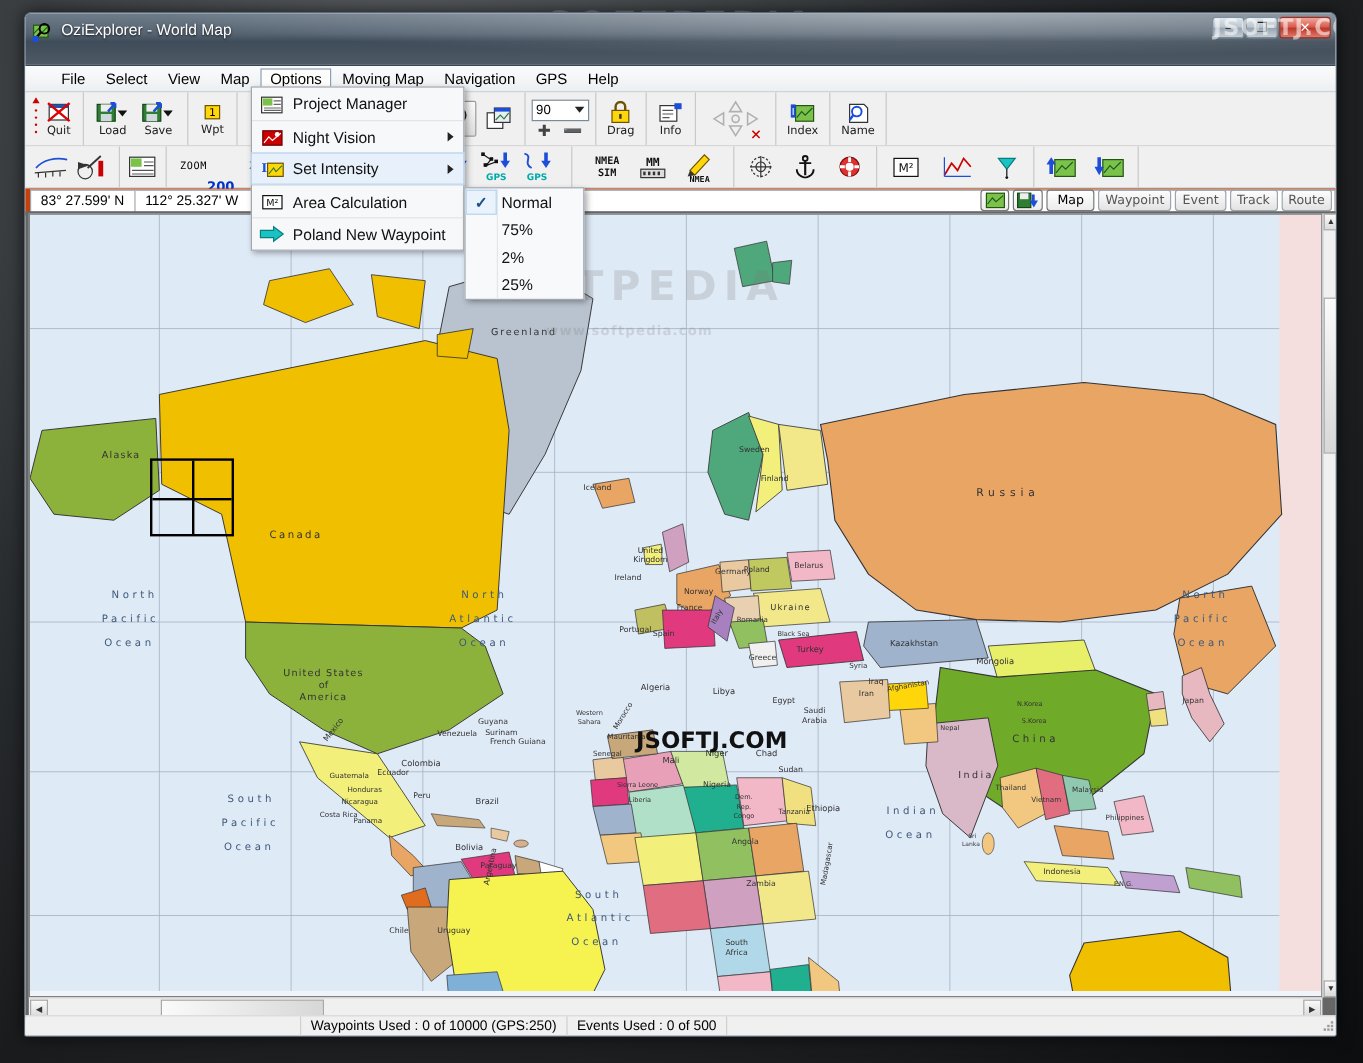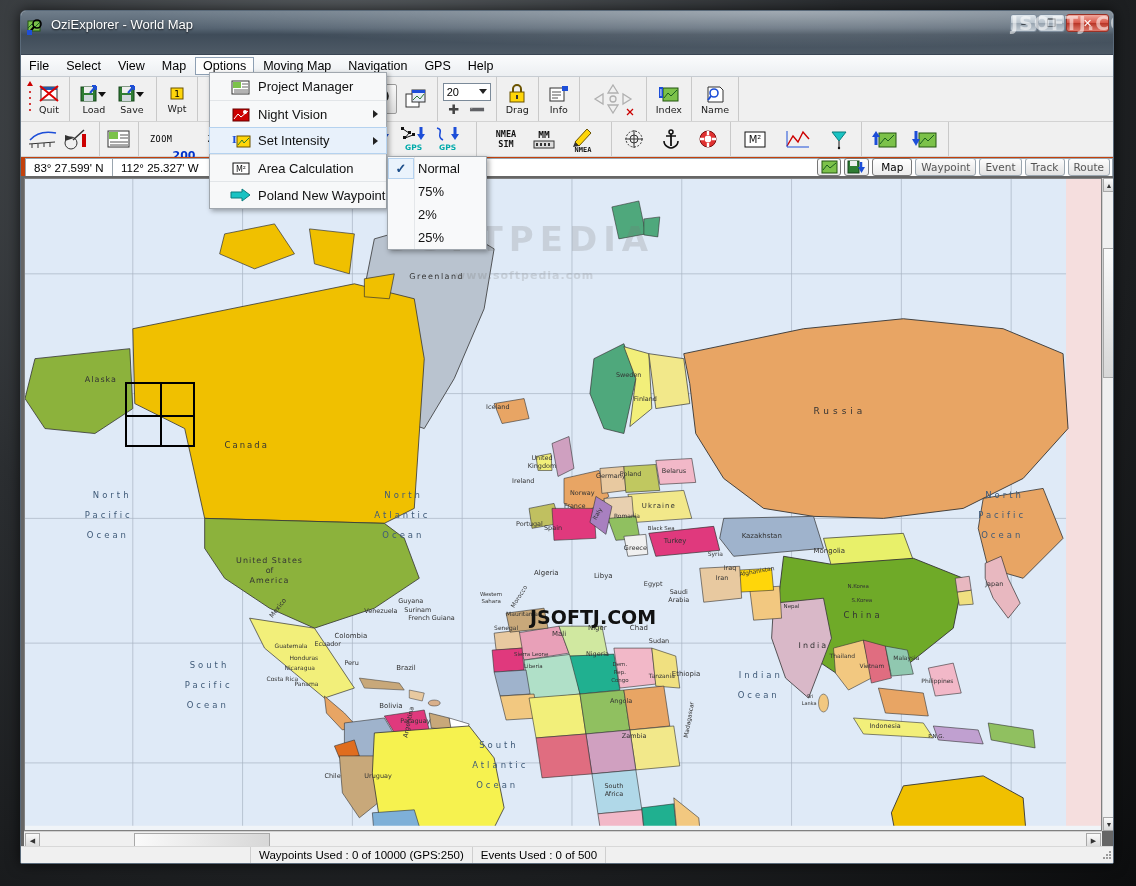--- a/index.html
+++ b/index.html
@@ -81,20 +81,21 @@
     white-space:nowrap;
     pointer-events:none;
   }
 
   
   #menubar {
     height:22px;
     background:linear-gradient(to bottom,#fbfcfd,#eceff2);
     border-bottom:1px solid #c6ccd2;
     display:flex; align-items:center;
+    padding-left:22px;
     position:relative;
   }
   .menu-item {
     font-size:12.5px; color:#000;
     padding:2px 8px;
     margin-right:1px;
     white-space:nowrap;
     cursor:default;
   }
   .menu-item.open {
@@ -262,21 +263,21 @@
     position:absolute; left:188px; top:61px;
     width:178px;
     background:#f7f8f9;
     border:1px solid #a0a7ae;
     box-shadow:2px 2px 5px rgba(0,0,0,0.35);
     z-index:50;
   }
   .dd-item {
     height:27px; display:flex; align-items:center;
     position:relative; font-size:13px; color:#111;
-    padding-left:14px;
+    padding-left:0;
   }
   .dd-item + .dd-item { border-top:1px solid #e2e5e8; }
   .dd-item.hl {
     background:#e8f1fb;
     border:1px solid #b5d2ef;
     margin:0 -1px;
   }
   .dd-ico {
     width:34px; min-width:34px; display:flex; align-items:center; justify-content:center;
   }
@@ -507,21 +508,21 @@
           <rect x="8" y="2" width="13" height="12" fill="#e8eef6" stroke="#333"></rect>
           <rect x="8" y="2" width="13" height="3" fill="#1d4ed8"></rect>
           <path d="M9 12 L13 8 L16 11 L20 6" stroke="#2e7d32" fill="none"></path>
         </svg>
       </div>
     </div>
 
     <div class="tb-group">
       <div style="display:flex;flex-direction:column;align-items:center;">
         <div class="combo">
-          <span>20</span>
+          <span>90</span>
           <span class="arrow"></span>
         </div>
         <div class="plusminus">
           <span class="pm">✚</span>
           <span class="pm">➖</span>
         </div>
       </div>
     </div>
 
     <div class="tb-group">

